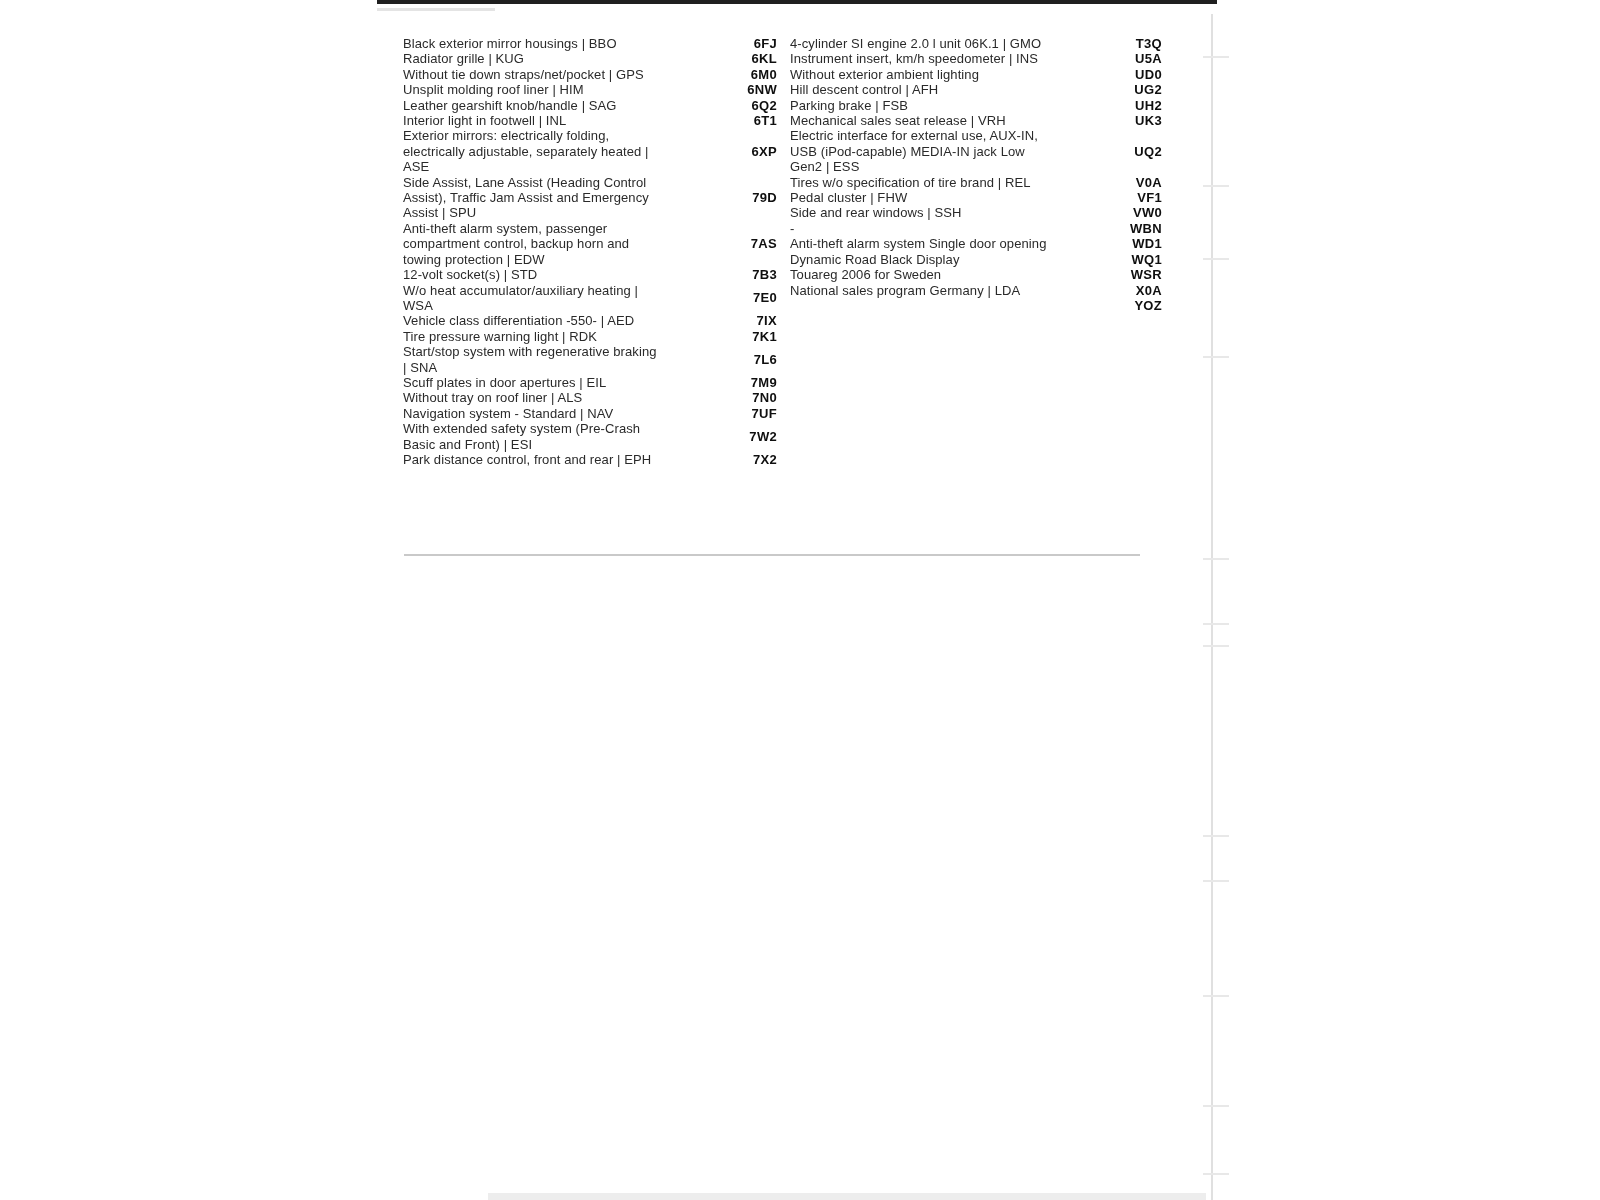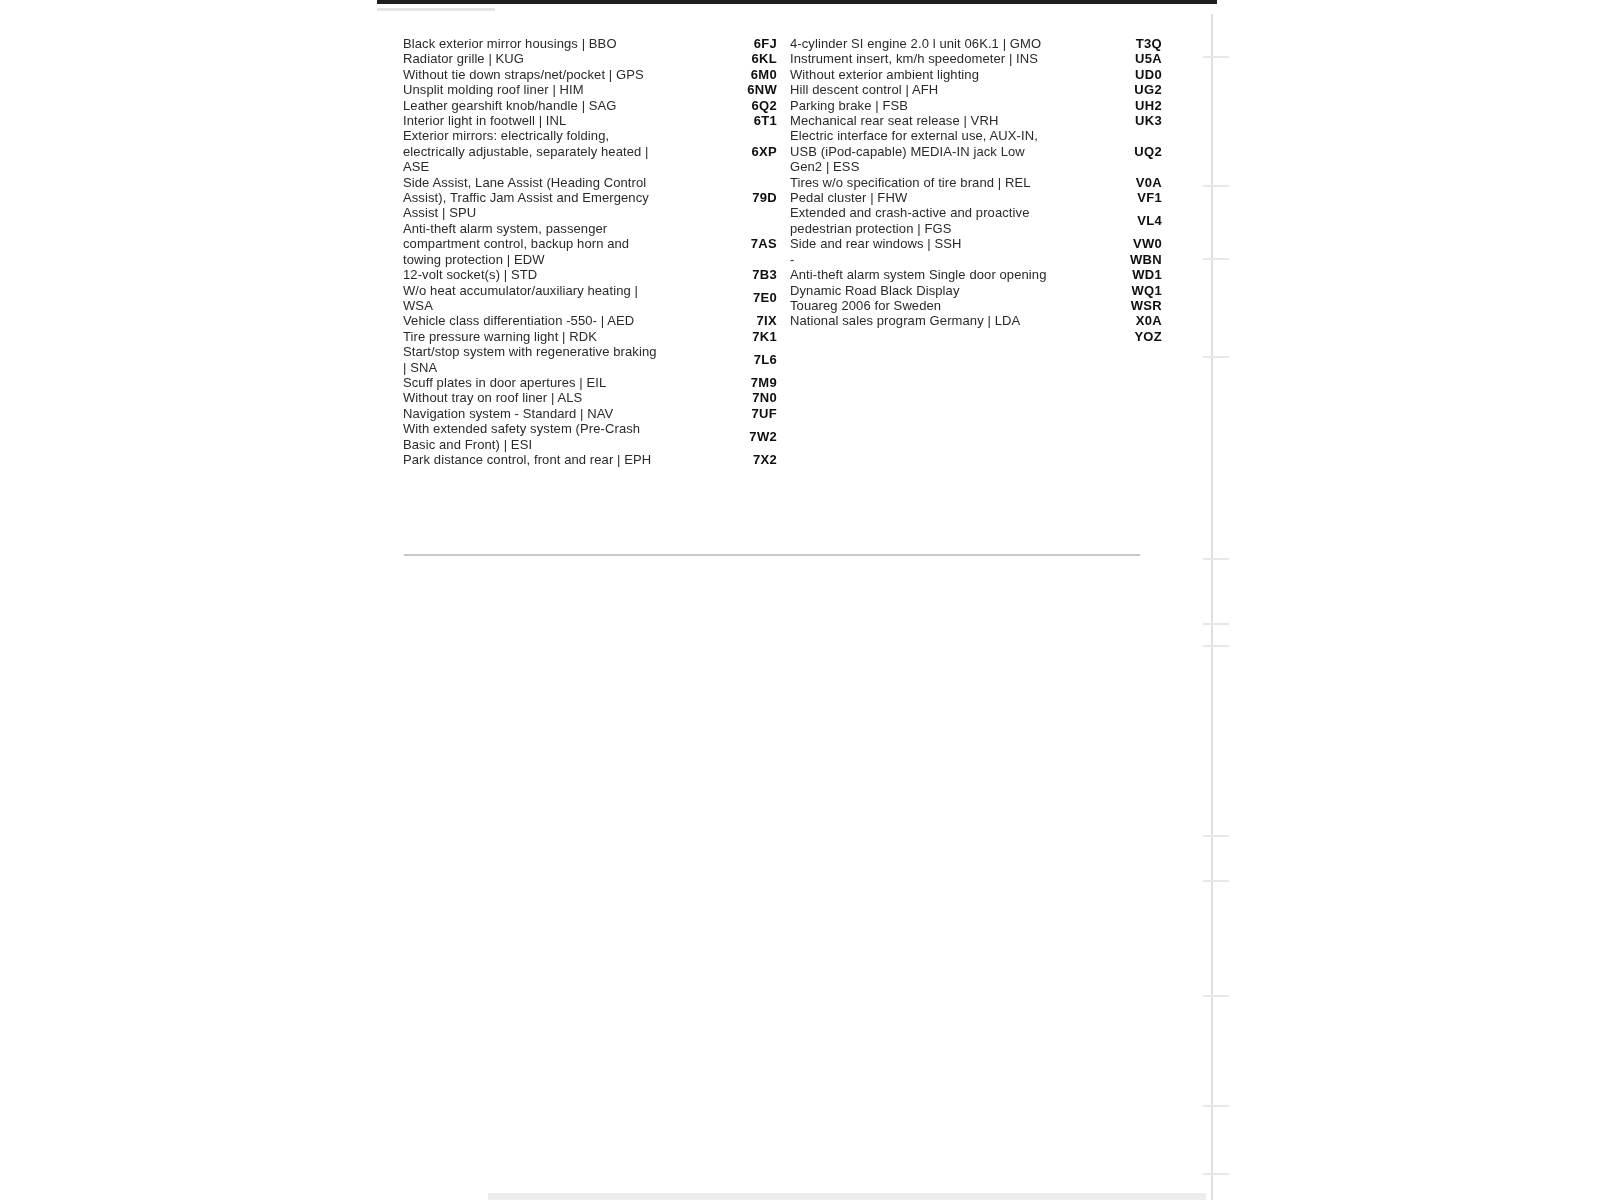--- a/index.html
+++ b/index.html
@@ -130,38 +130,34 @@
       </div>
       <div class="row">
         <span class="desc">Hill descent control | AFH</span>
         <span class="code">UG2</span>
       </div>
       <div class="row">
         <span class="desc">Parking brake | FSB</span>
         <span class="code">UH2</span>
       </div>
       <div class="row">
-        <span class="desc">Mechanical rear seat release | VRH</span>
+        <span class="desc">Mechanical sales seat release | VRH</span>
         <span class="code">UK3</span>
       </div>
       <div class="row">
         <span class="desc">Electric interface for external use, AUX-IN, USB (iPod-capable) MEDIA-IN jack Low Gen2 | ESS</span>
         <span class="code">UQ2</span>
       </div>
       <div class="row">
         <span class="desc">Tires w/o specification of tire brand | REL</span>
         <span class="code">V0A</span>
       </div>
       <div class="row">
         <span class="desc">Pedal cluster | FHW</span>
         <span class="code">VF1</span>
-      </div>
-      <div class="row">
-        <span class="desc">Extended and crash-active and proactive pedestrian protection | FGS</span>
-        <span class="code">VL4</span>
       </div>
       <div class="row">
         <span class="desc">Side and rear windows | SSH</span>
         <span class="code">VW0</span>
       </div>
       <div class="row">
         <span class="desc">-</span>
         <span class="code">WBN</span>
       </div>
       <div class="row">

